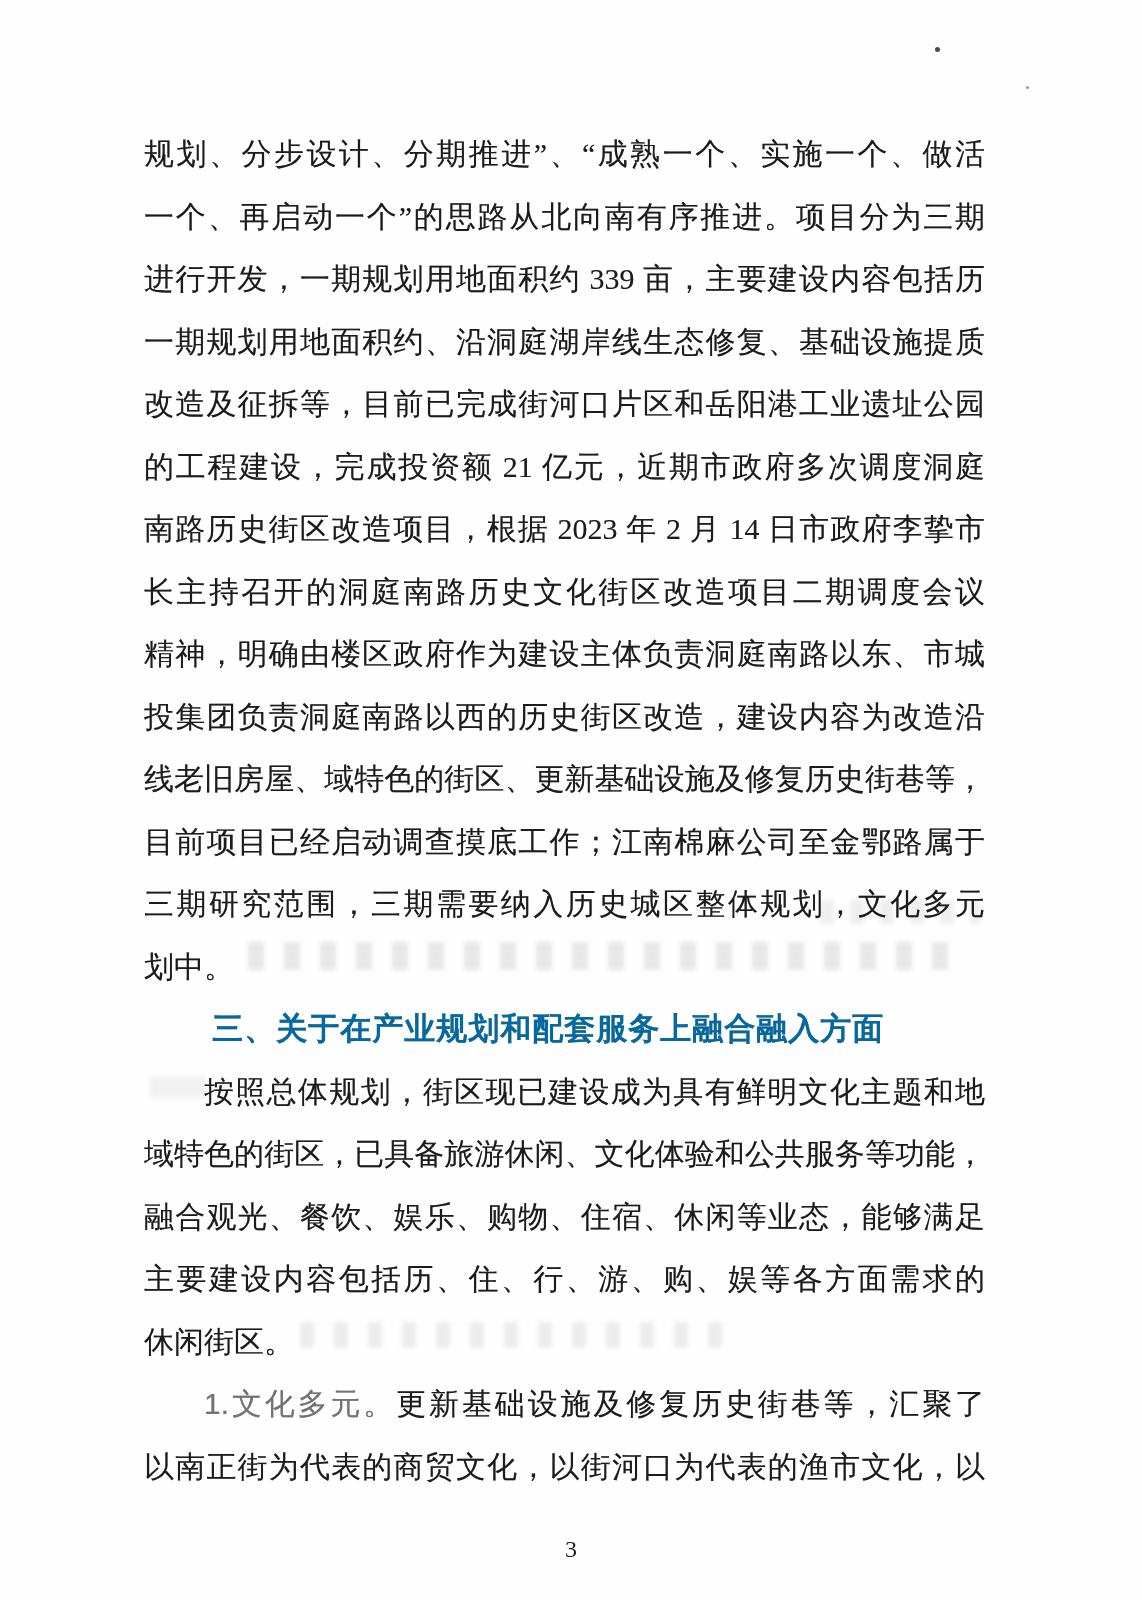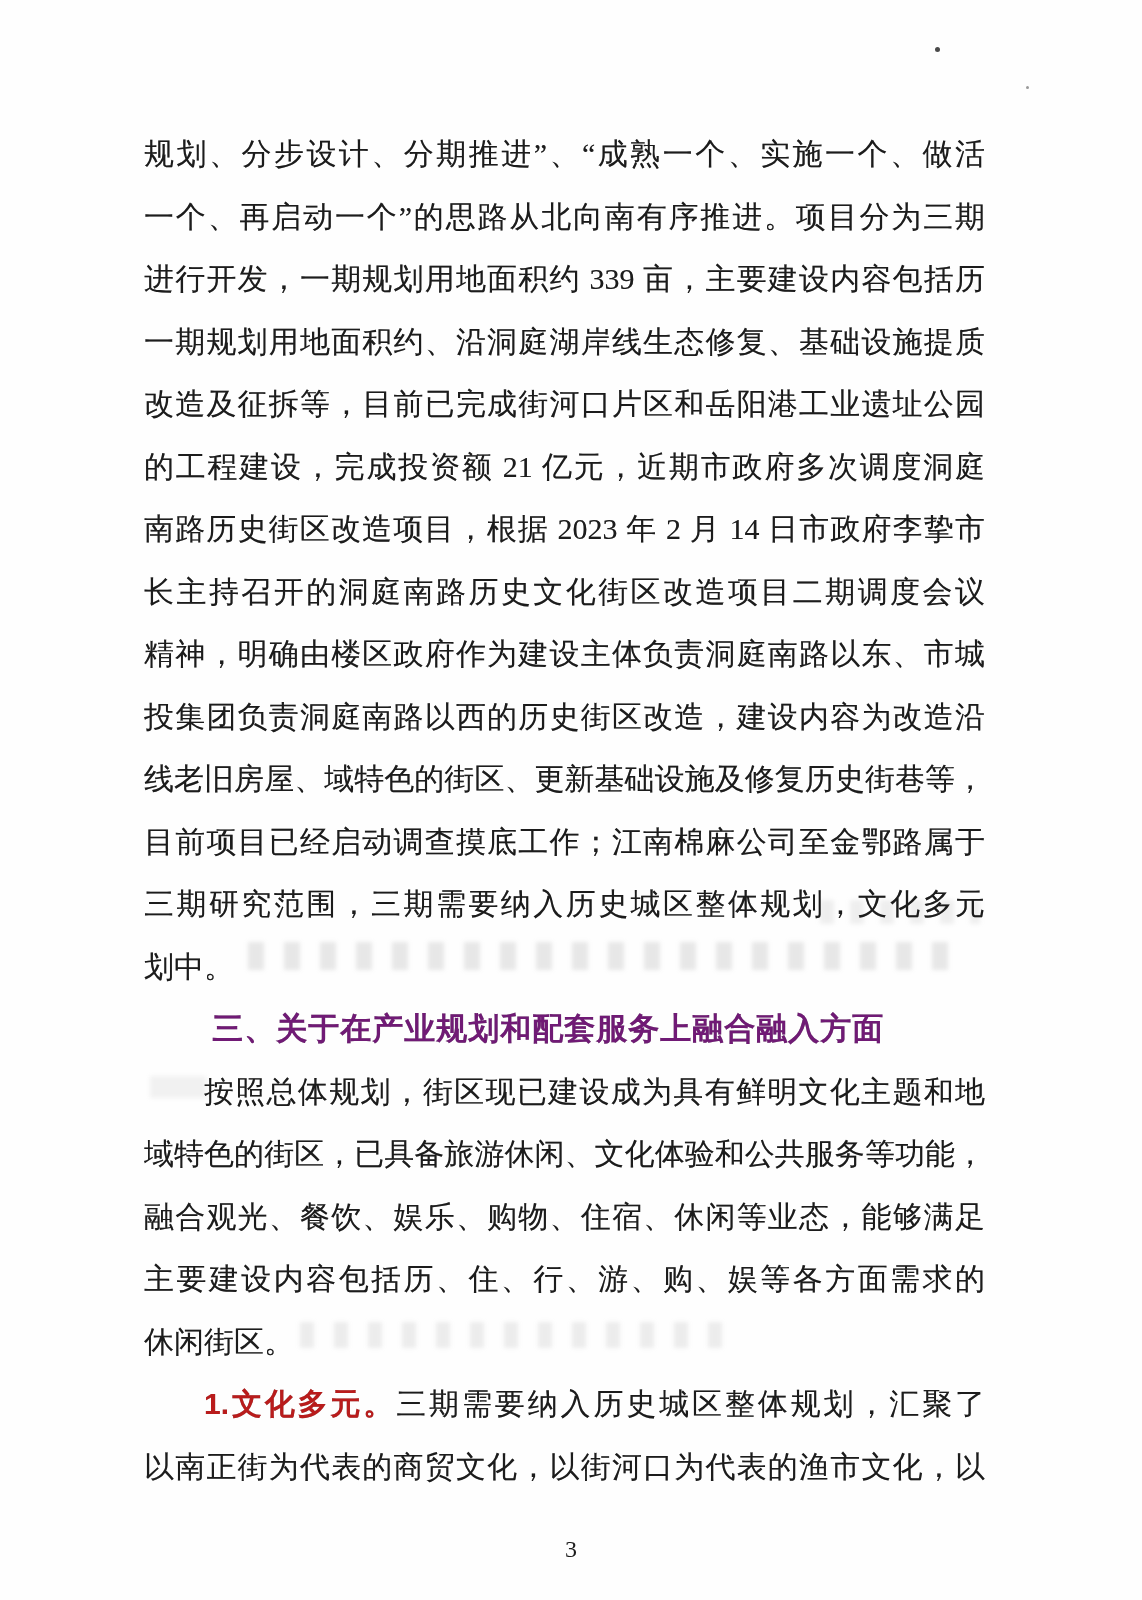--- a/index.html
+++ b/index.html
@@ -40,26 +40,26 @@
     text-indent: 2em;
   }
   .line.heading {
     font-family: "Liberation Sans", "DejaVu Sans", sans-serif;
     font-weight: 700;
     font-size: 31px;
     letter-spacing: 1px;
     text-align: left;
     text-align-last: left;
     text-indent: 2.2em;
-    color: #701a75;
+    color: #0369a1;
   }
   .lead-bold {
     font-family: "Liberation Sans", "DejaVu Sans", sans-serif;
-    font-weight: 700;
-    color: #b91c1c;
+    font-weight: 400;
+    color: #737373;
     margin-top: 48px;
   }
   .page-number {
     position: absolute;
     left: 0;
     right: 0;
     top: 1536px;
     text-align: center;
     font-size: 24px;
     color: #1c1c1c;
@@ -123,20 +123,20 @@
     <div class="line left">划中。</div>
 
     <div class="line heading">三、关于在产业规划和配套服务上融合融入方面</div>
 
     <div class="line indent">按照总体规划，街区现已建设成为具有鲜明文化主题和地</div>
     <div class="line">域特色的街区，已具备旅游休闲、文化体验和公共服务等功能，</div>
     <div class="line">融合观光、餐饮、娱乐、购物、住宿、休闲等业态，能够满足</div>
     <div class="line">主要建设内容包括历、住、行、游、购、娱等各方面需求的</div>
     <div class="line left">休闲街区。</div>
 
-    <div class="line indent"><span class="lead-bold">1.文化多元。</span><span>三期需要纳入历史城区整体规划，汇聚了</span></div>
+    <div class="line indent"><span class="lead-bold">1.文化多元。</span><span>更新基础设施及修复历史街巷等，汇聚了</span></div>
     <div class="line">以南正街为代表的商贸文化，以街河口为代表的渔市文化，以</div>
 
   </div>
 
   <div class="page-number">3</div>
 
 </div>
 
 </body></html>

